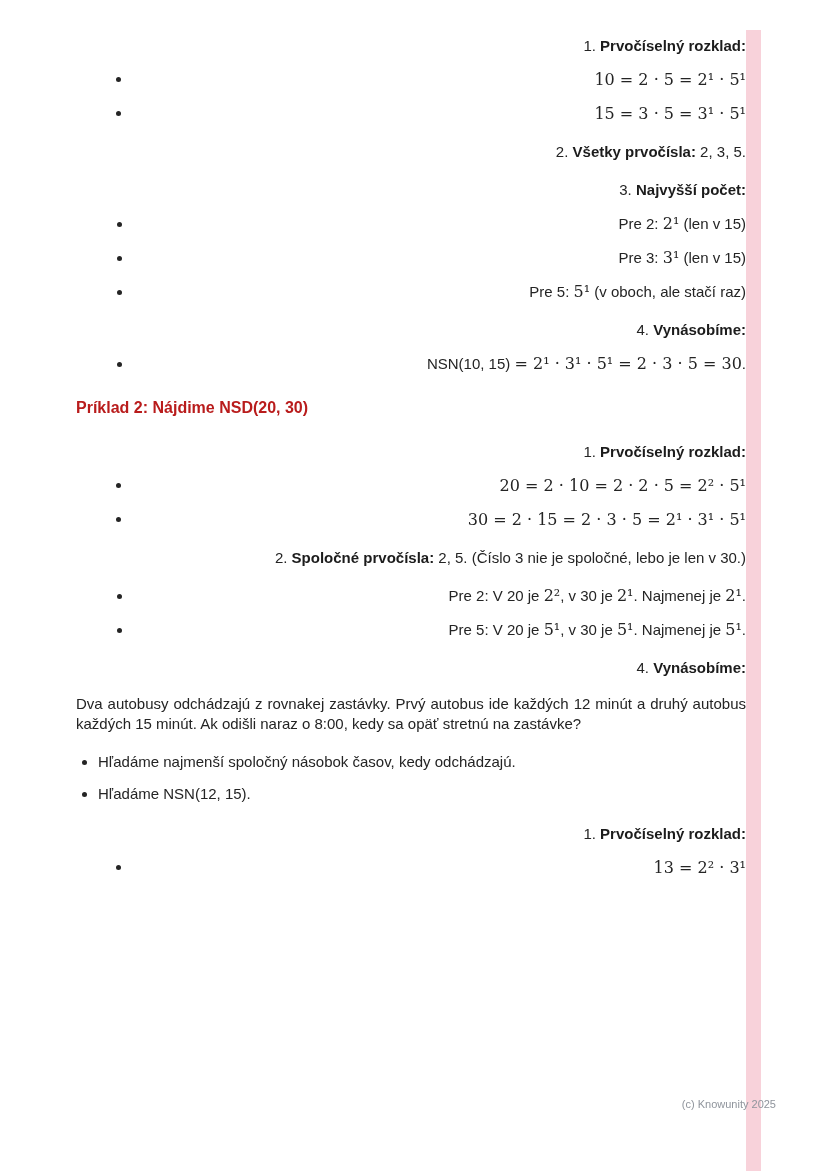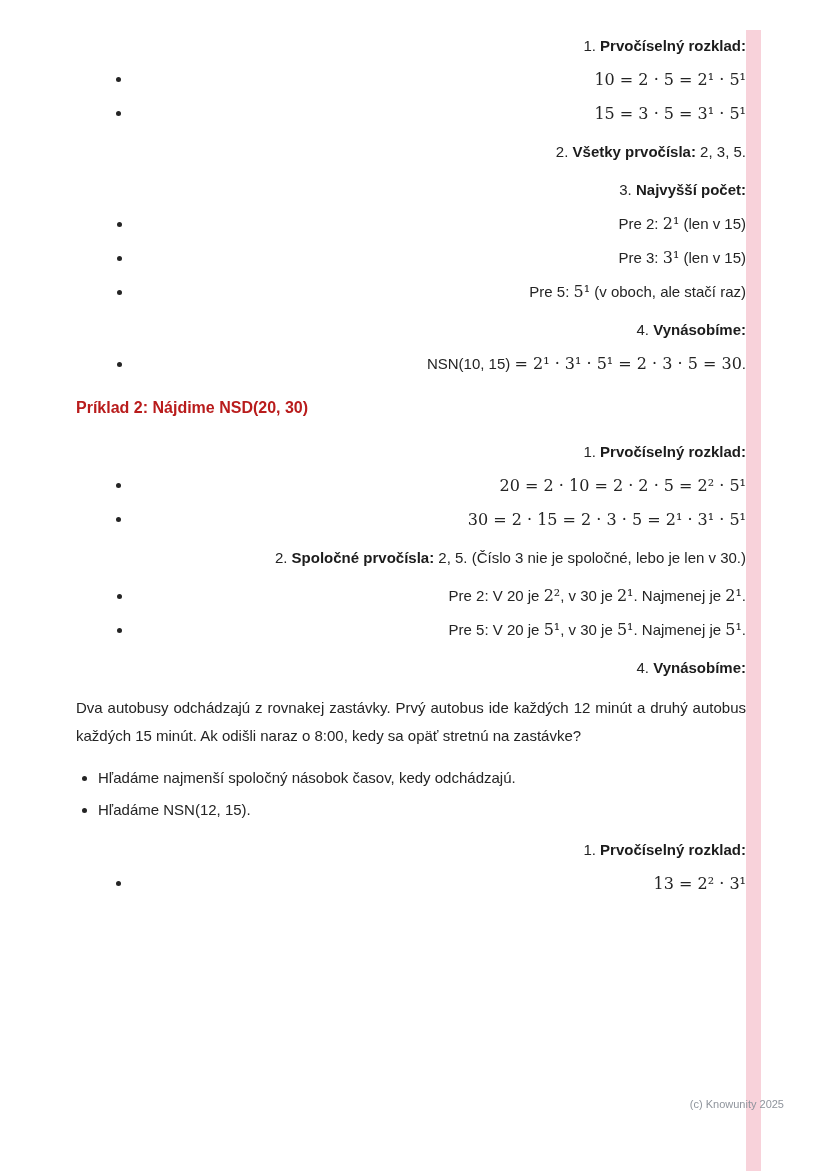--- a/index.html
+++ b/index.html
@@ -49,26 +49,26 @@
   }
   .heading {
     font-size: 16px;
     font-weight: 700;
     color: #b91c1c;
     margin: 20px 0;
     line-height: 24px;
   }
   .para {
     margin: 4px 0;
-    line-height: 28px;
+    line-height: 20px;
     text-align: justify;
   }
   .watermark {
     position: absolute;
-    right: 44px;
+    right: 52px;
     top: 1098px;
     font-size: 11px;
     color: #8f949c;
     z-index: 3;
   }
 </style>
 </head>
 <body>
 
 <div class="stripe"></div>

